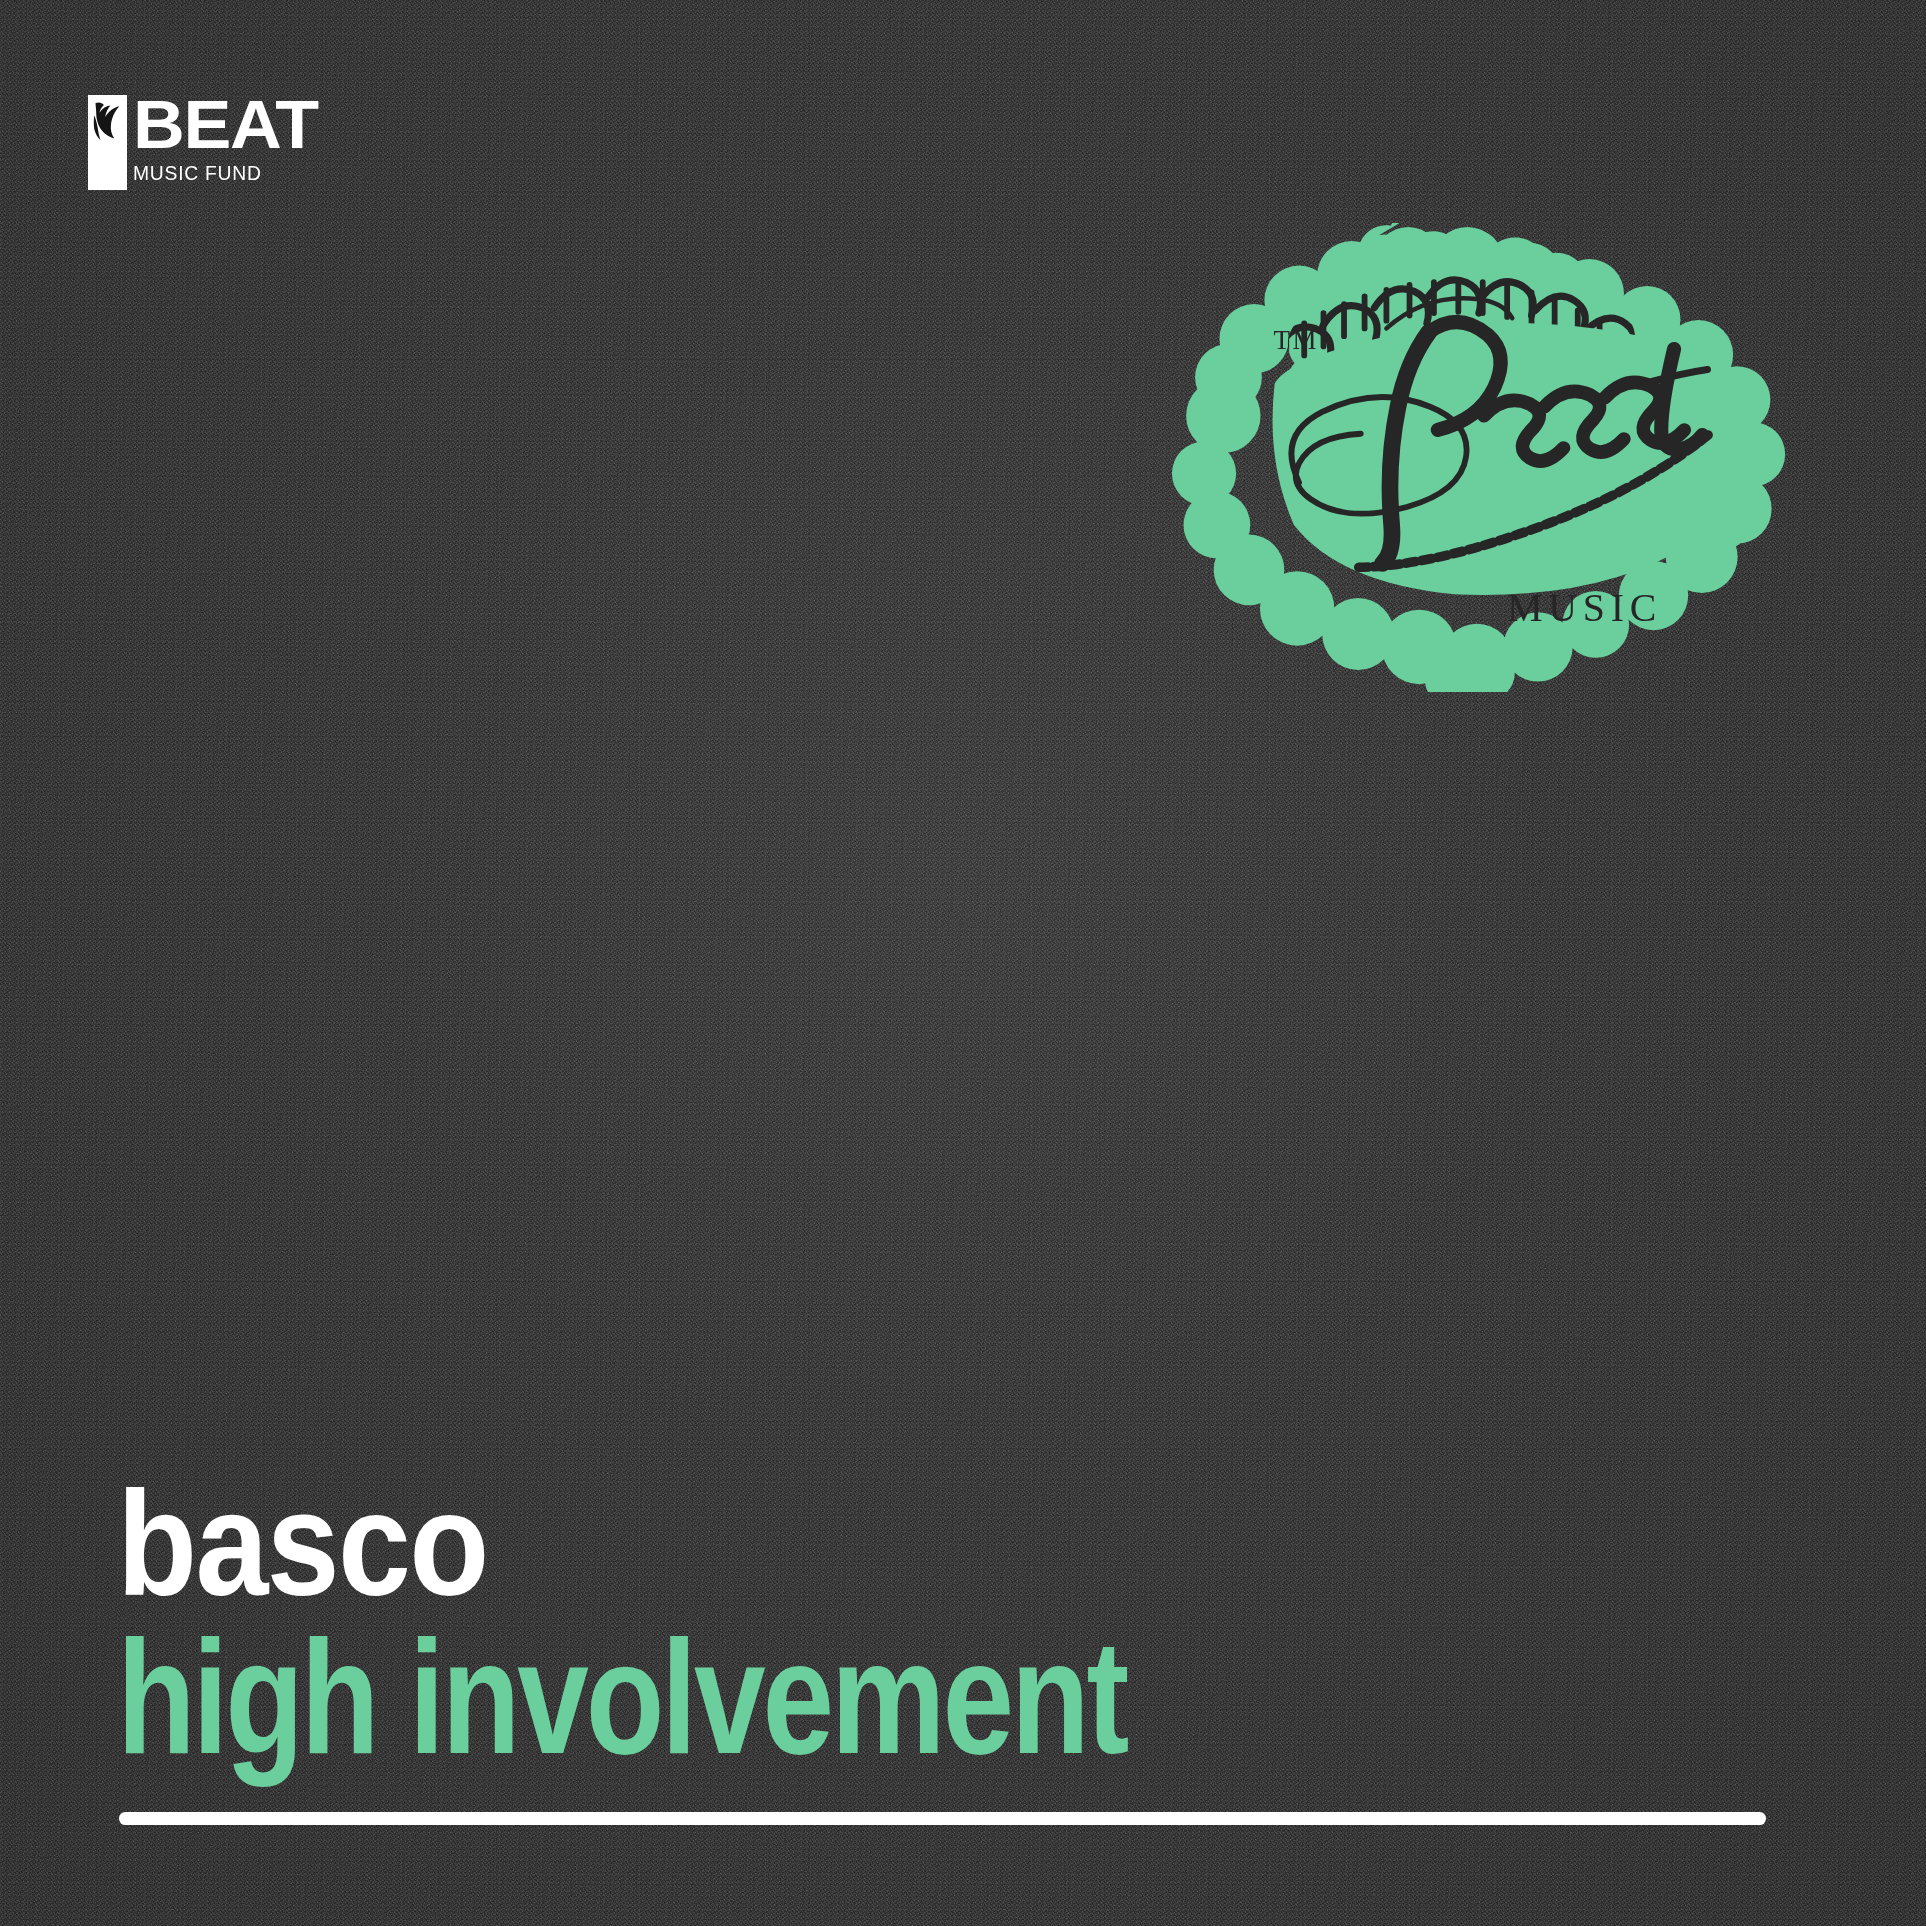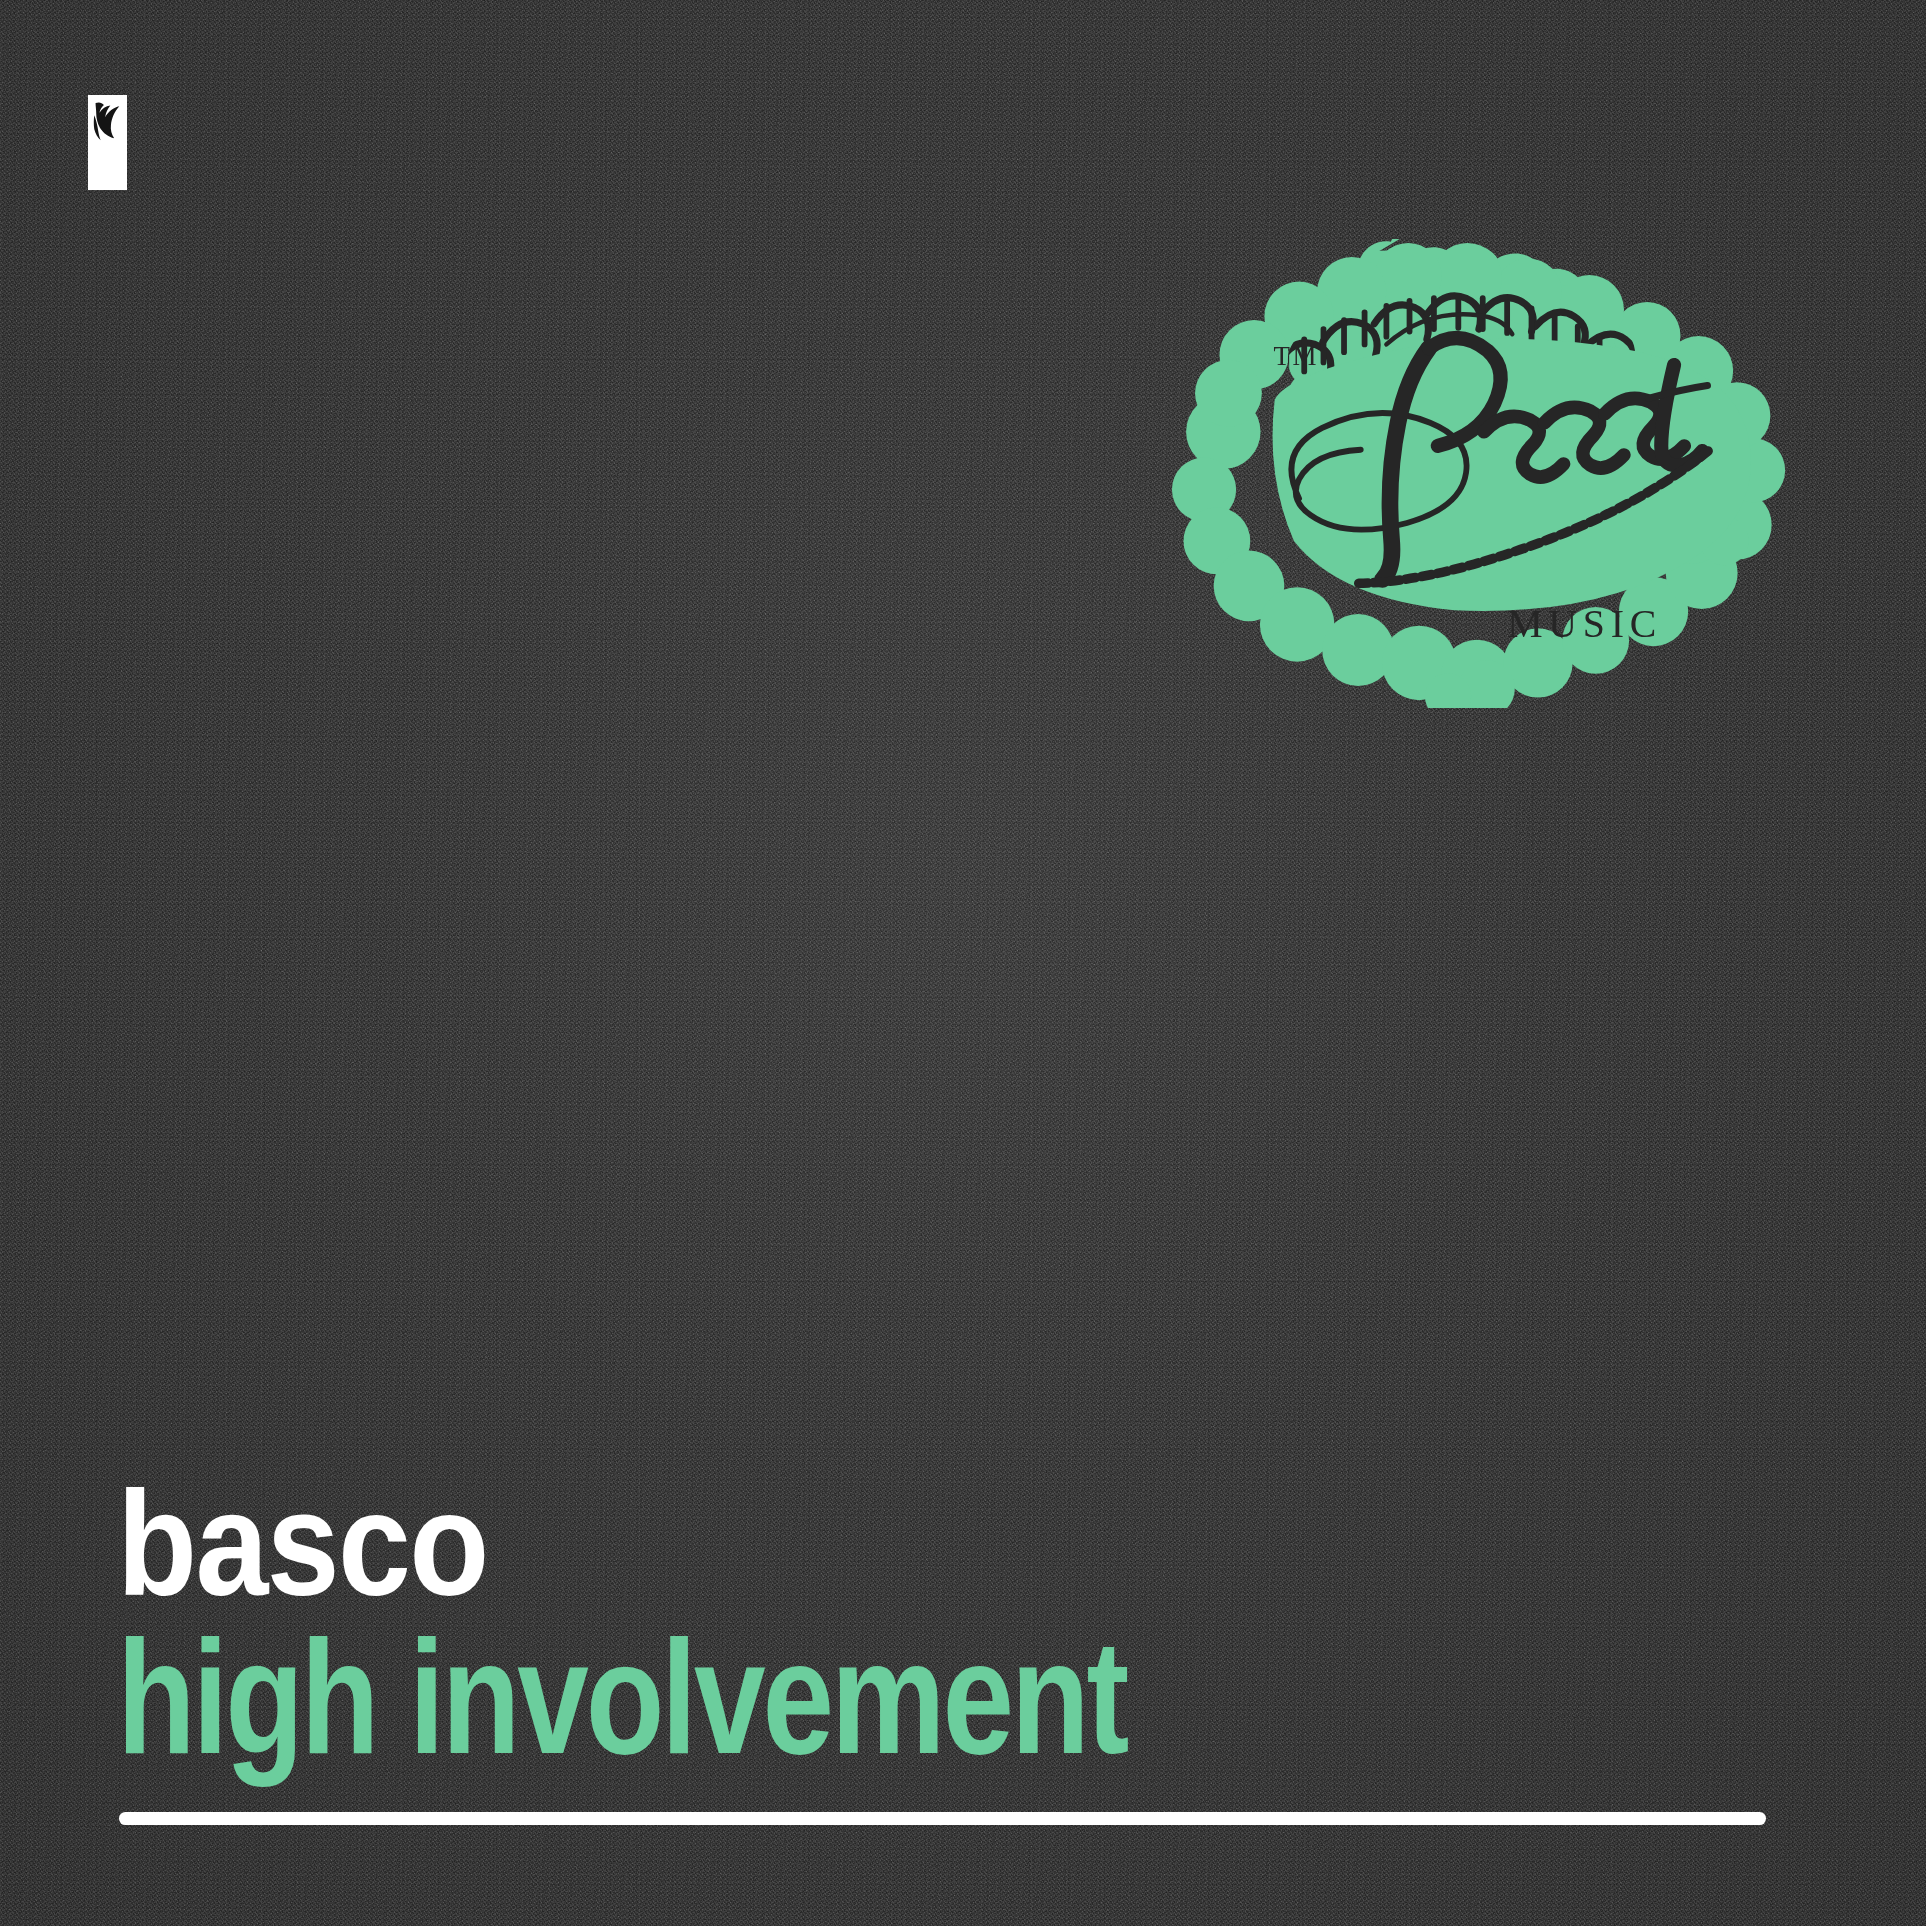--- a/index.html
+++ b/index.html
@@ -113,21 +113,21 @@
     margin-top: 7.7px;
     transform: scaleX(0.92);
     transform-origin: left top;
     white-space: nowrap;
   }
 
   
   .psst-badge {
     position: absolute;
     left: 1127px;
-    top: 239px;
+    top: 223px;
     width: 671px;
     height: 469px;
   }
   .psst-badge svg { width: 100%; height: 100%; display: block; }
 
   
   .artist {
     position: absolute;
     left: 117px;
     top: 1469px;
@@ -173,20 +173,24 @@
   <div class="grain-base"></div>
   <div class="grain-speckle"></div>
   <div class="grain-vignette"></div>
 
   <div class="beat-logo">
     <div class="beat-mark">
       <svg width="29.5" height="40" viewBox="0 0 46 62" aria-hidden="true">
         <path fill="#141414" d="M4 3 C9 1 14 2 17 6 C14 9 11 13 10 18 C14 12 20 8 27 7 C23 12 20 18 19 25 C24 16 32 10 41 8 C34 16 29 26 28 37 C27 45 29 52 33 58 C24 56 16 50 11 42 C7 35 5 27 5 19 C5 13 4 8 4 3 Z"></path>
         <path fill="#141414" d="M2 22 C5 30 7 38 8 46 C9 52 10 57 12 61 C7 57 4 51 2 44 C1 37 1 29 2 22 Z"></path>
       </svg>
+    </div>
+    <div class="beat-right">
+      <div class="beat-word">BEAT</div>
+      <div class="beat-sub">MUSIC FUND</div>
     </div>
   </div>
 
   <div class="psst-badge">
     <svg viewBox="0 0 1045 730" aria-hidden="true">
       <defs>
 
         <pattern id="engrave" patternUnits="userSpaceOnUse" width="6" height="6" patternTransform="rotate(72)">
           <rect width="6" height="6" fill="#6BCE9D"></rect>
           <rect width="2.6" height="6" fill="#262626"></rect>

